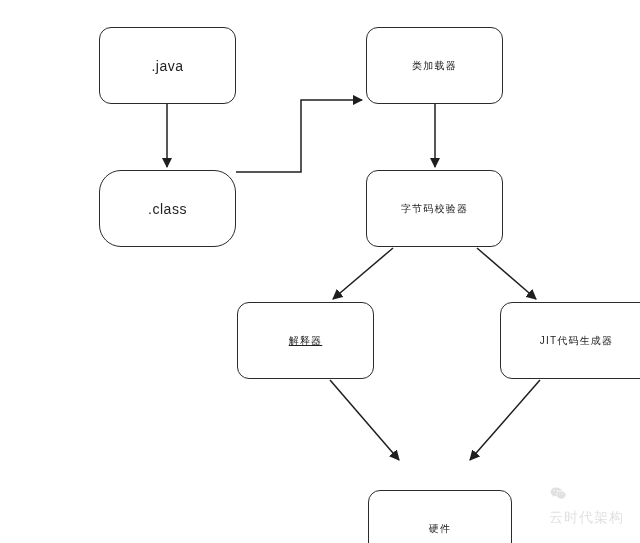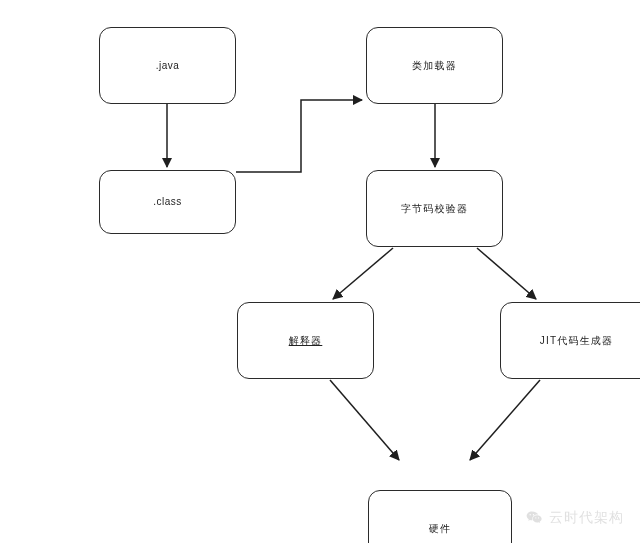--- a/index.html
+++ b/index.html
@@ -19,21 +19,21 @@
   .node {
     position: absolute;
     box-sizing: border-box;
     border: 1.3px solid #2b2b2b;
     border-radius: 12px;
     background: #ffffff;
     display: flex;
     align-items: center;
     justify-content: center;
     color: #222222;
-    font-size: 10px;
+    font-size: 14px;
     letter-spacing: 0.5px;
     z-index: 2;
   }
   .node.cjk {
     font-size: 10px;
     letter-spacing: 1.2px;
   }
   .node .label {
     line-height: 1;
     white-space: nowrap;
@@ -48,20 +48,21 @@
   }
   .watermark {
     position: absolute;
     right: 16px;
     bottom: 16px;
     display: flex;
     gap: 6px;
     opacity: 0.30;
     z-index: 3;
     pointer-events: none;
+    flex-direction: column;
   }
   .watermark .wm-text {
     font-size: 14px;
     color: #9a9a9a;
     letter-spacing: 1px;
     white-space: nowrap;
   }
   .watermark .wm-icon {
     width: 18px;
     height: 18px;
@@ -92,21 +93,21 @@
 
     <path d="M 330 380 L 399 460" fill="none" stroke="#1f1f1f" stroke-width="1.5" marker-end="url(#arrow)"></path>
 
     <path d="M 540 380 L 470 460" fill="none" stroke="#1f1f1f" stroke-width="1.5" marker-end="url(#arrow)"></path>
   </svg>
 
   <div class="node" style="left:99px; top:27px; width:137px; height:77px;">
     <span class="label">.java</span>
   </div>
 
-  <div class="node" style="left:99px; top:170px; width:137px; height:64px;">
+  <div class="node" style="left:99px; top:170px; width:137px; height:77px;border-radius:22px;">
     <span class="label">.class</span>
   </div>
 
   <div class="node cjk" style="left:366px; top:27px; width:137px; height:77px;">
     <span class="label">类加载器</span>
   </div>
 
   <div class="node cjk" style="left:366px; top:170px; width:137px; height:77px;">
     <span class="label">字节码校验器</span>
   </div>

